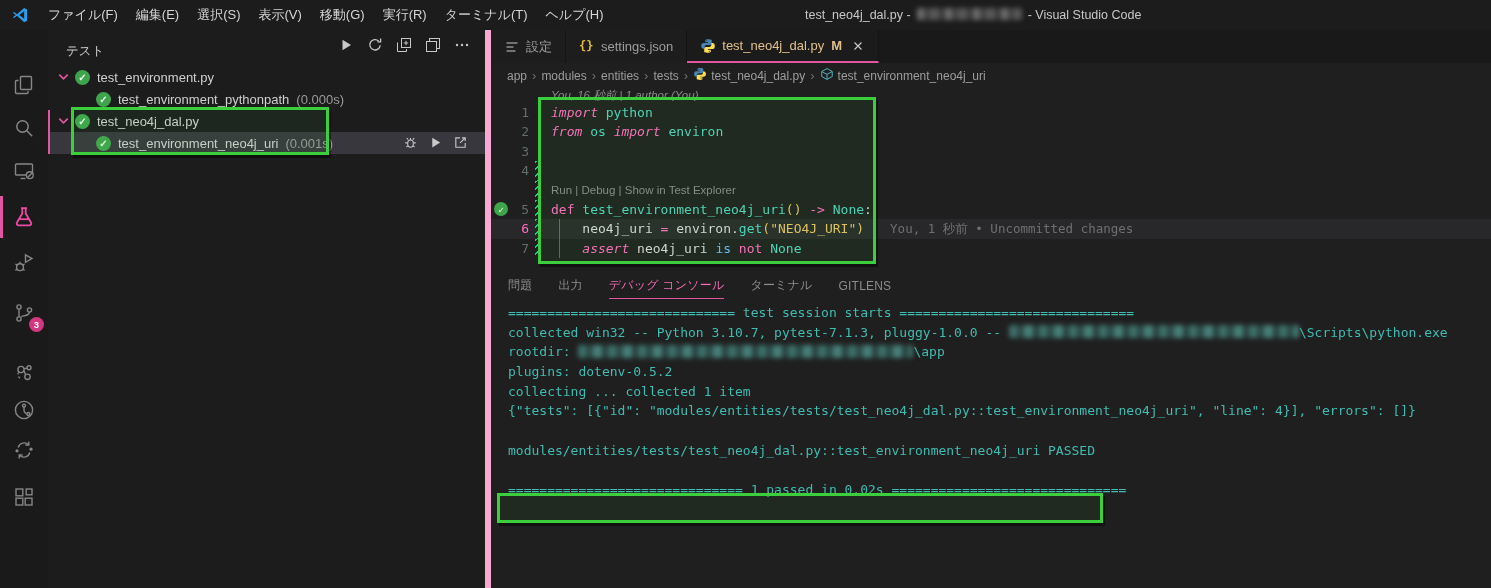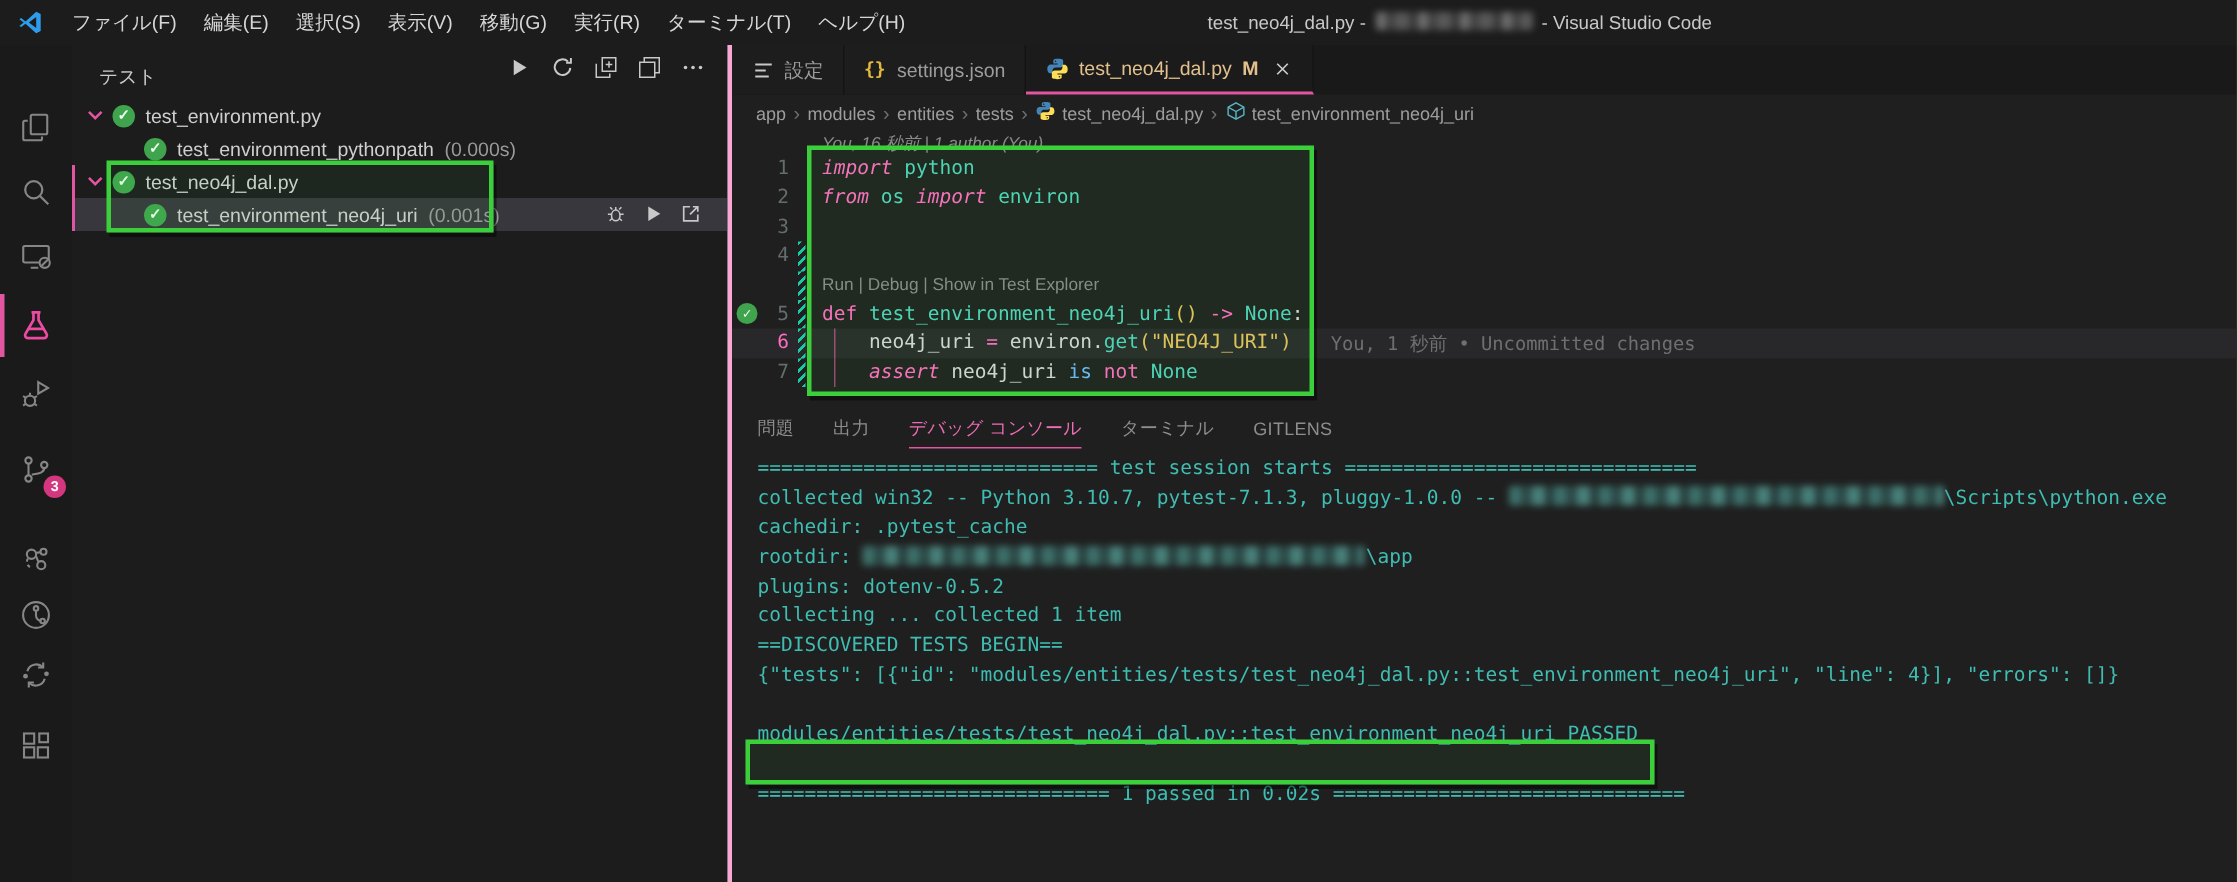--- a/index.html
+++ b/index.html
@@ -39,21 +39,21 @@
   .chev svg{ width:15px; height:15px; }
   .passdot{ width:15px; height:15px; border-radius:50%; background:#3fa44d; color:#eaffea;
             display:inline-flex; align-items:center; justify-content:center;
             font-size:10px; font-weight:bold; flex:none; }
   .tlabel{ margin-left:7px; white-space:nowrap; }
   .tdur{ margin-left:7px; color:#9a9a9a; }
   .row-actions{ position:absolute; right:16px; top:0; height:22px; display:flex; align-items:center; gap:9px; }
   .row-actions .sb-tool svg{ width:15px; height:15px; }
   .tree-focus-bar{ position:absolute; left:0; top:80px; width:2px; height:44px; background:#e255a1; }
   
-  .editor{ position:relative; flex:1; background:#1f1f1f; border-left:3px solid #f9a8d4; }
+  .editor{ position:relative; flex:1; background:#1f1f1f; border-left:6px solid #f9a8d4; }
   .tabbar{ height:33px; background:#191919; display:flex; align-items:stretch; }
   .tab{ display:flex; align-items:center; padding:0 13px; font-size:13px; color:#9d9d9d;
         border-right:1px solid #141414; background:#1d1d1d; cursor:pointer; white-space:nowrap; }
   .tab .tabicon{ width:16px; height:16px; margin-right:6px; display:inline-flex; }
   .tab .tabicon svg{ width:16px; height:16px; }
   .braces-glyph{ color:#e2b93d; font-weight:bold; font-size:12px; font-family:"DejaVu Sans Mono", monospace; }
   .tab.active{ background:#1b1b1b; color:#e2c08d; border-bottom:2px solid #e255a1; }
   .tab .mod{ margin-left:7px; color:#e2c08d; font-weight:bold; }
   .tab .close{ margin-left:9px; width:14px; height:14px; display:inline-flex; }
   .tab .close svg{ width:14px; height:14px; }
@@ -372,25 +372,23 @@
         <div class="panel-tabs">
             <span class="ptab">問題</span>
             <span class="ptab">出力</span>
             <span class="ptab active">デバッグ コンソール</span>
             <span class="ptab">ターミナル</span>
             <span class="ptab">GITLENS</span>
           </div>
         <div class="console">
             <div class="cline"><span>============================= test session starts ==============================</span></div>
             <div class="cline"><span>collected win32 -- Python 3.10.7, pytest-7.1.3, pluggy-1.0.0 -- </span><span class="blur blur-console" style="width: 290px;"></span><span>\Scripts\python.exe</span></div>
-            <div class="cline"><span>cachedir: .pytest_cache</span></div>
             <div class="cline"><span>rootdir: </span><span class="blur blur-console" style="width: 335px;"></span><span>\app</span></div>
             <div class="cline"><span>plugins: dotenv-0.5.2</span></div>
             <div class="cline"><span>collecting ... collected 1 item</span></div>
-            <div class="cline"><span>==DISCOVERED TESTS BEGIN==</span></div>
             <div class="cline"><span>{"tests": [{"id": "modules/entities/tests/test_neo4j_dal.py::test_environment_neo4j_uri", "line": 4}], "errors": []}</span></div>
             <div class="cline"></div>
             <div class="cline"><span>modules/entities/tests/test_neo4j_dal.py::test_environment_neo4j_uri PASSED</span></div>
             <div class="cline"></div>
             <div class="cline"><span>============================== 1 passed in 0.02s ==============================</span></div>
           </div>
       </div>
     </div>
   </div>
 

